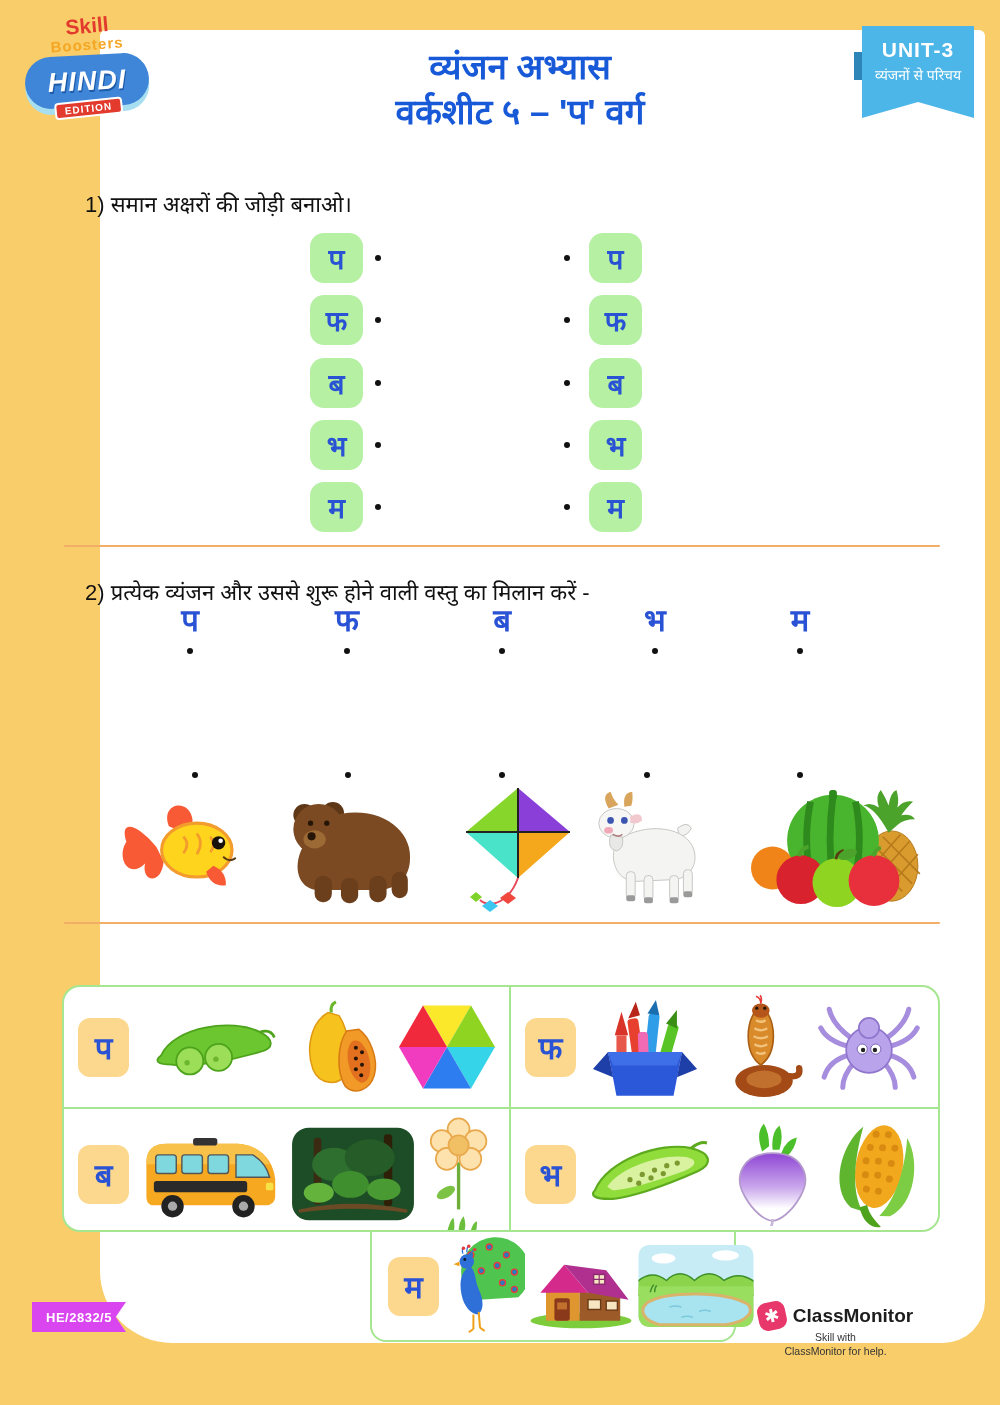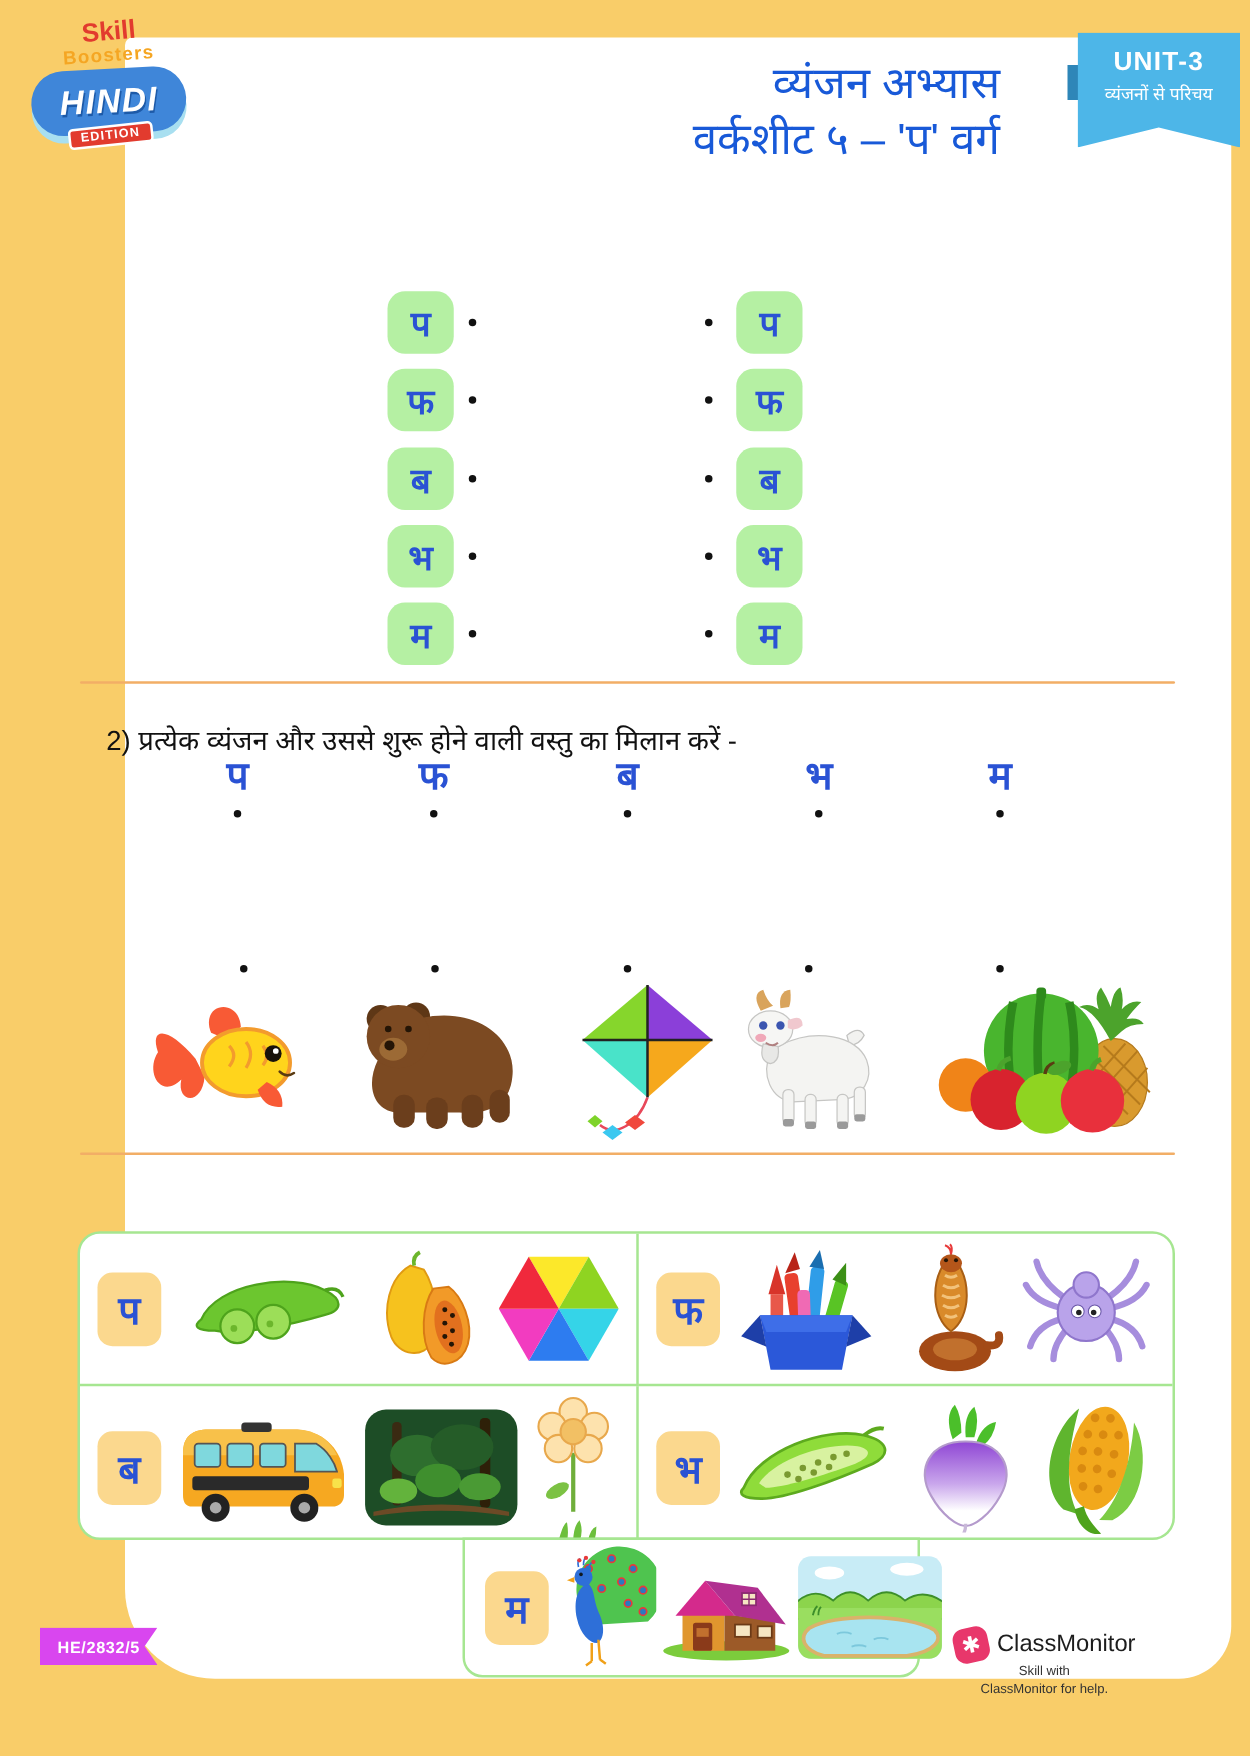--- a/index.html
+++ b/index.html
@@ -12,27 +12,27 @@
   .logo{position:absolute;left:22px;top:14px;width:130px;height:118px;z-index:5;text-align:center;}
   .logo-skill{color:#E23B2E;font-weight:bold;font-size:21px;transform:rotate(-5deg);display:block;}
   .logo-boosters{color:#F5A623;font-weight:bold;font-size:15px;letter-spacing:1px;transform:rotate(-4deg);display:block;margin-top:-2px;}
   .logo-blob{position:relative;margin:2px auto 0;width:124px;height:52px;background:#3F86D9;border-radius:26px;
              box-shadow:0 6px 0 #A8DFF0;display:flex;align-items:center;justify-content:center;transform:rotate(-3deg);}
   .logo-hindi{color:#fff;font-weight:bold;font-style:italic;font-size:27px;letter-spacing:1px;text-shadow:1px 2px 0 #1d5aa8;}
   .logo-edition{position:absolute;left:50%;bottom:-10px;transform:translateX(-50%) rotate(-3deg);background:#E23B2E;
                 color:#fff;font-weight:bold;font-size:10px;padding:1px 8px;border:2px solid #fff;border-radius:4px;letter-spacing:1px;}
 
   
-  .title{position:absolute;left:240px;top:44px;width:560px;text-align:right;color:#1859D8;font-weight:normal;}
+  .title{position:absolute;left:240px;top:44px;width:560px;text-align:center;color:#1859D8;font-weight:bold;}
   .title-l1{font-size:35px;line-height:45px;display:block;}
   .title-l2{font-size:35px;line-height:45px;display:block;}
 
   
   .badge-fold{position:absolute;left:854px;top:52px;width:16px;height:28px;background:#2E86B8;}
-  .unit-badge{position:absolute;left:862px;top:26px;width:130px;height:92px;background:#4DB6E8;color:#fff;text-align:center;
+  .unit-badge{position:absolute;left:862px;top:26px;width:112px;height:92px;background:#4DB6E8;color:#fff;text-align:center;
               clip-path:polygon(0 0,100% 0,100% 100%,50% calc(100% - 16px),0 100%);padding-top:12px;box-sizing:border-box;}
   .unit-line1{font-size:21px;font-weight:bold;display:block;letter-spacing:1px;}
   .unit-line2{font-size:14px;font-weight:normal;display:block;margin-top:3px;}
 
   .heading{position:absolute;color:#111;font-size:22px;}
 
   
   .l-box{position:absolute;width:53px;height:50px;background:#B5F0A3;border-radius:14px;
          display:flex;align-items:center;justify-content:center;color:#2A52D4;font-size:28px;font-weight:bold;}
   .dot{position:absolute;width:6px;height:6px;background:#111;border-radius:50%;}
@@ -58,21 +58,21 @@
   .cimg svg{display:block;}
 
   
   .he-tag{position:absolute;left:32px;top:1302px;width:94px;height:30px;background:#d946ef;color:#fff;font-weight:bold;
           font-size:13px;display:flex;align-items:center;justify-content:center;
           clip-path:polygon(0 0,100% 0,89% 50%,100% 100%,0 100%);letter-spacing:0.5px;}
   .cm{position:absolute;left:748px;top:1302px;width:175px;text-align:center;}
   .cm-row{display:flex;align-items:center;justify-content:center;gap:7px;}
   .cm-icon{width:28px;height:28px;background:#E8376B;border-radius:9px;transform:rotate(-12deg);display:flex;align-items:center;justify-content:center;
            color:#fff;font-size:18px;font-weight:bold;}
-  .cm-name{font-size:19px;font-weight:normal;color:#1d1d1d;}
+  .cm-name{font-size:19px;font-weight:bold;color:#1d1d1d;}
   .cm-small{font-size:10.5px;color:#333;line-height:14px;display:block;}
 </style>
 </head>
 <body>
 
 <div class="page">
   <div class="panel"></div>
 
   <div class="logo">
     <span class="logo-skill">Skill</span>
@@ -87,20 +87,21 @@
     <span class="title-l1">व्यंजन अभ्यास</span>
     <span class="title-l2">वर्कशीट ५ – 'प' वर्ग</span>
   </div>
 
   <div class="badge-fold"></div>
   <div class="unit-badge">
     <span class="unit-line1">UNIT-3</span>
     <span class="unit-line2">व्यंजनों से परिचय</span>
   </div>
 
+  <div class="heading" style="left:85px;top:188px;">1) समान अक्षरों की जोड़ी बनाओ।</div>
 
   <div class="l-box" style="left:310px;top:233px;">
       <span>प</span>
     </div>
   <div class="l-box" style="left:310px;top:295px;">
       <span>फ</span>
     </div>
   <div class="l-box" style="left:310px;top:358px;">
       <span>ब</span>
     </div>

